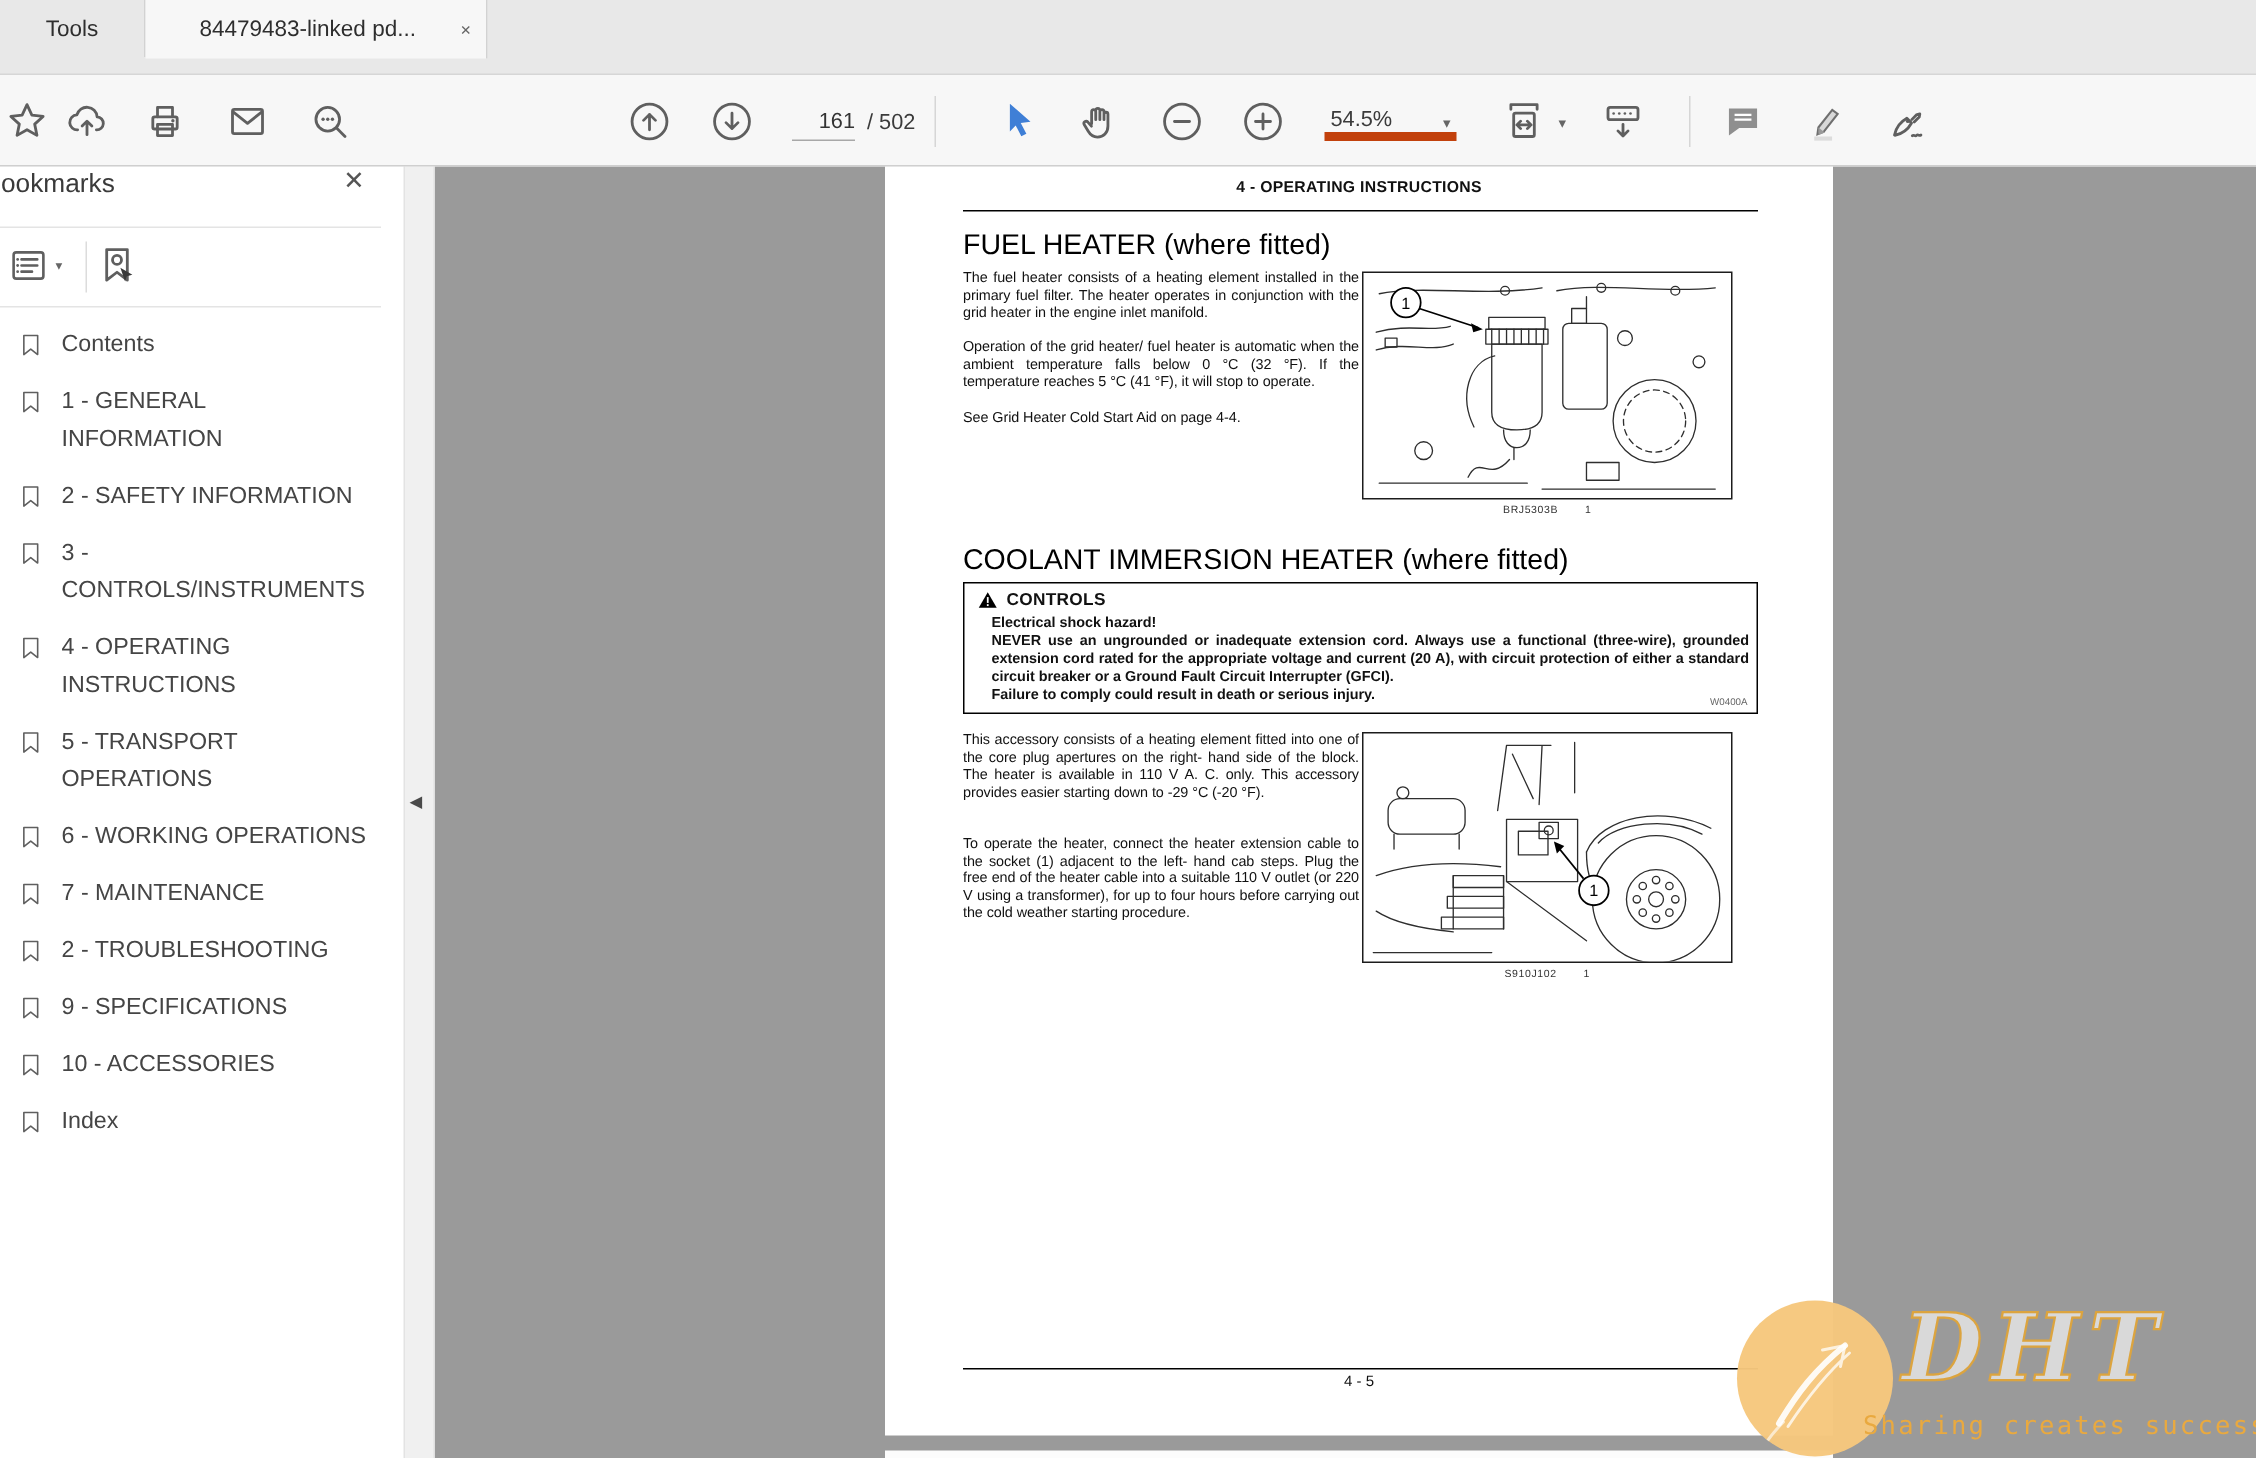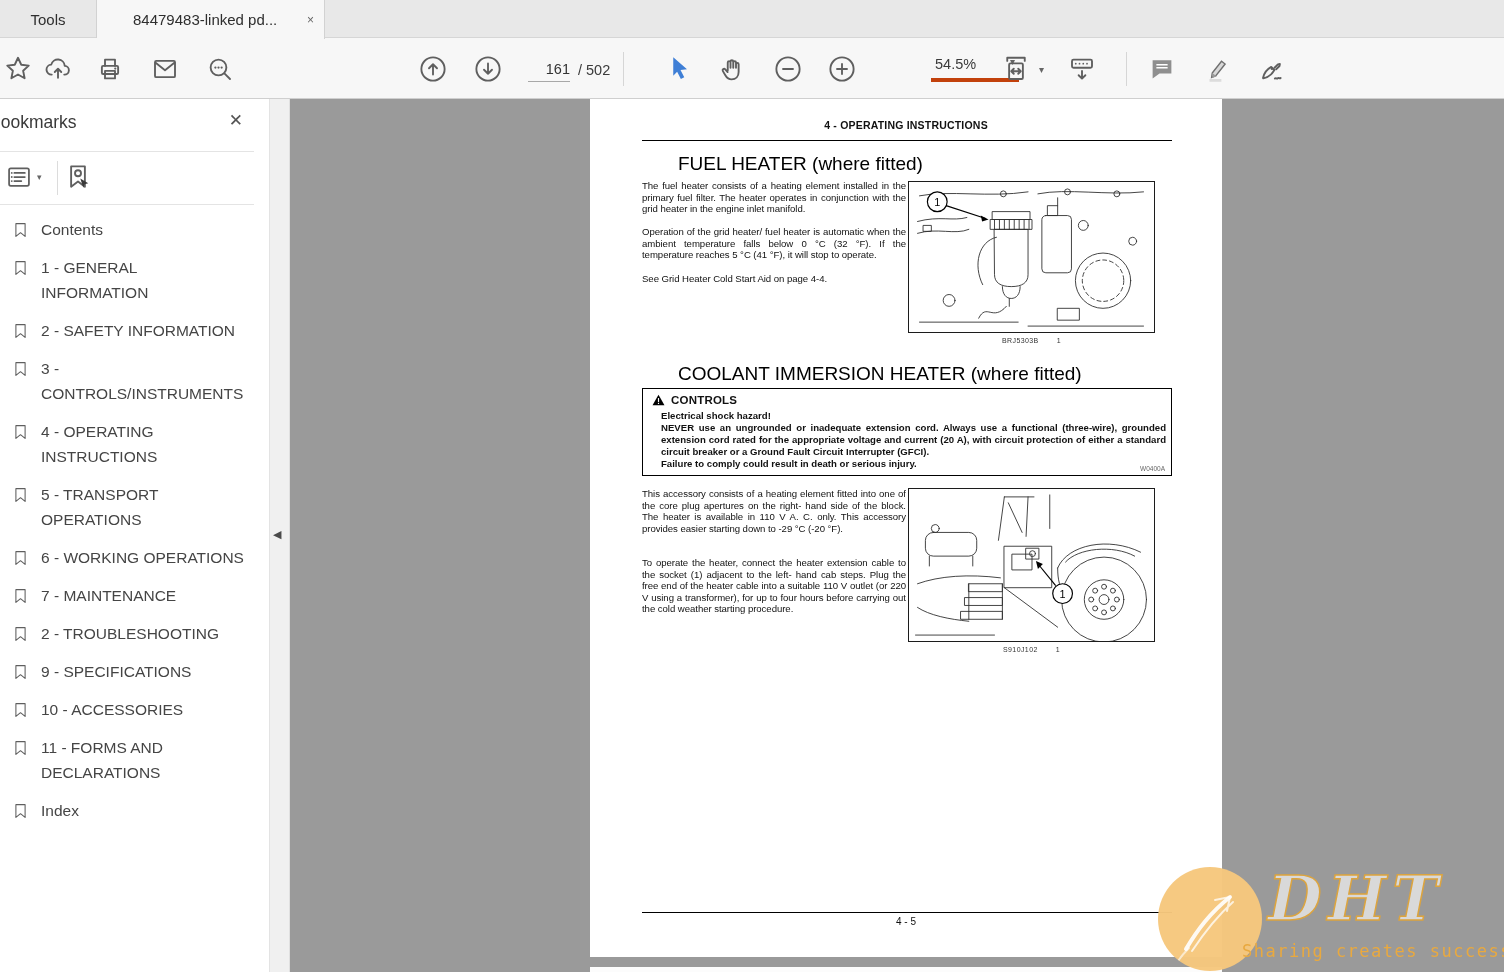--- a/index.html
+++ b/index.html
@@ -1,39 +1,39 @@
 <!DOCTYPE html>
 <html><head>
 <meta charset="utf-8">
 <style>
   * { margin:0; padding:0; box-sizing:border-box; }
   html,body { width:1504px; height:972px; overflow:hidden; background:#9a9a9a;
               font-family:"Liberation Sans", sans-serif; }
   .app { position:relative; width:1504px; height:972px; background:#f7f7f7; }
 
   
-  .tabbar { position:relative; height:38px; background:#e8e8e8; border-bottom:1px solid #d6d6d6; z-index:3; }
+  .tabbar { position:relative; height:50px; background:#e8e8e8; border-bottom:1px solid #d6d6d6; z-index:3; }
   .tab { position:absolute; top:0; height:38px; display:flex; align-items:center; font-size:15px; color:#2e2e2e; }
   .tab-tools { left:0; width:97px; justify-content:center; border-right:1px solid #d2d2d2; cursor:default; }
   .tab-doc { left:97px; width:228px; background:#f7f7f7; border-right:1px solid #d2d2d2; padding:0 10px 0 36px; height:39px; }
   .tab-doc .tab-title { flex:1; white-space:nowrap; overflow:hidden; font-size:15px; color:#2e2e2e; }
   .tab-close { margin-left:8px; font-size:12px; color:#666; cursor:pointer; }
 
   
   .toolbar { position:relative; height:61px; background:#f7f7f7; border-bottom:1px solid #cfcfcf; z-index:2; }
   .tbtn { position:absolute; top:15px; width:32px; height:32px; display:flex; align-items:center; justify-content:center; }
   .tbtn svg { width:30px; height:30px; }
   .ico { fill:none; stroke:#5f5f5f; stroke-width:1.5; stroke-linecap:round; stroke-linejoin:round; }
   .vdiv { position:absolute; top:14px; width:1px; height:34px; background:#d6d6d6; }
   .pagefield { position:absolute; left:528px; top:18px; width:42px; height:26px; text-align:right;
                font-size:14.5px; color:#333; background:transparent; border:none; border-bottom:1px solid #a8a8a8;
                font-family:"Liberation Sans", sans-serif; }
   .pagetotal { position:absolute; left:578px; top:24px; font-size:14.5px; color:#3b3b3b; }
-  .zoombox { position:absolute; left:883px; top:18px; width:88px; height:26px; border-bottom:4px solid #c2410c;
-             display:flex; align-items:flex-start; justify-content:space-between; padding:0 4px; cursor:pointer;margin-left:48px; }
+  .zoombox { position:absolute; left:883px; top:18px; width:88px; height:26px; border-bottom:6px solid #c2410c;
+             display:flex; align-items:flex-end; justify-content:space-between; padding:0 4px; cursor:pointer; }
   .zoomval { font-size:14.5px; color:#3b3b3b; }
   .caret { font-size:10px; color:#666; }
   .fitcaret { position:absolute; left:1039px; top:26px; font-size:10px; color:#666; }
 
   
   .main { position:absolute; top:99px; left:0; width:1504px; height:873px; display:flex; }
 
   
   .sidebar { position:relative; width:270px; height:100%; background:#fff; border-right:1px solid #e3e3e3; overflow:hidden; }
   .bm-title { position:absolute; left:-11px; top:13px; font-size:17.5px; color:#3a3a3a; }
@@ -55,21 +55,21 @@
 
   
   .docarea { position:relative; flex:1; height:100%; background:#9a9a9a; overflow:hidden; }
   .page { position:absolute; left:300px; top:0; width:632px; height:858px; background:#fff; color:#111; }
   .page-next { position:absolute; left:300px; top:868px; width:632px; height:5px; background:#fcfcfc; }
 
   
   .p-abs { position:absolute; }
   .doc-header { top:20px; left:0; width:100%; text-align:center; font-size:10.5px; font-weight:bold; letter-spacing:.2px; }
   .rule { left:52px; width:530px; border-top:1px solid #000; }
-  .h-sec { left:52px; font-size:19px; font-weight:400; color:#000;margin-left:36px; }
+  .h-sec { left:52px; font-size:19px; font-weight:400; color:#000; }
   .body-txt { left:52px; width:264px; font-size:9.6px; line-height:11.6px; text-align:justify; letter-spacing:-0.05px; }
   .figure { left:318px; width:247px; border:1px solid #1c1c1c; background:#fff; }
   .figure svg { display:block; width:100%; height:100%; }
   .figcap { left:318px; width:247px; text-align:center; font-size:7px; color:#333; letter-spacing:.4px; }
   .figcap .fignum { margin-left:18px; }
   .warnbox { left:52px; top:289px; width:530px; height:88px; border:1.4px solid #000; padding:5px 9px; overflow:hidden; }
   .warnhead { display:flex; align-items:center; gap:6px; }
   .warnhead svg { width:13px; height:12px; }
   .warnlabel { font-size:11.5px; font-weight:bold; letter-spacing:.2px; }
   .warntxt { margin:4px 0 0 9px; width:505px; font-size:9.6px; font-weight:bold; line-height:11.9px; text-align:justify; }
@@ -316,27 +316,20 @@
             <svg viewBox="0 0 24 24">
               <path class="ico" stroke="#8c8c8c" stroke-width="1.7" d="M5.5 3h13v18l-6.5-5.2L5.5 21z"></path>
             </svg>
             <span class="bm-label">9 - SPECIFICATIONS</span>
           </li>
         <li class="bm-item">
             <svg viewBox="0 0 24 24">
               <path class="ico" stroke="#8c8c8c" stroke-width="1.7" d="M5.5 3h13v18l-6.5-5.2L5.5 21z"></path>
             </svg>
             <span class="bm-label">10 - ACCESSORIES</span>
-          </li>
-        <li class="bm-item">
-            <svg viewBox="0 0 24 24">
-              <path class="ico" stroke="#8c8c8c" stroke-width="1.7" d="M5.5 3h13v18l-6.5-5.2L5.5 21z"></path>
-            </svg>
-            <span class="bm-label">11 - FORMS AND
-DECLARATIONS</span>
           </li>
         <li class="bm-item">
             <svg viewBox="0 0 24 24">
               <path class="ico" stroke="#8c8c8c" stroke-width="1.7" d="M5.5 3h13v18l-6.5-5.2L5.5 21z"></path>
             </svg>
             <span class="bm-label">Index</span>
           </li>
       </ul>
     </aside>
 

